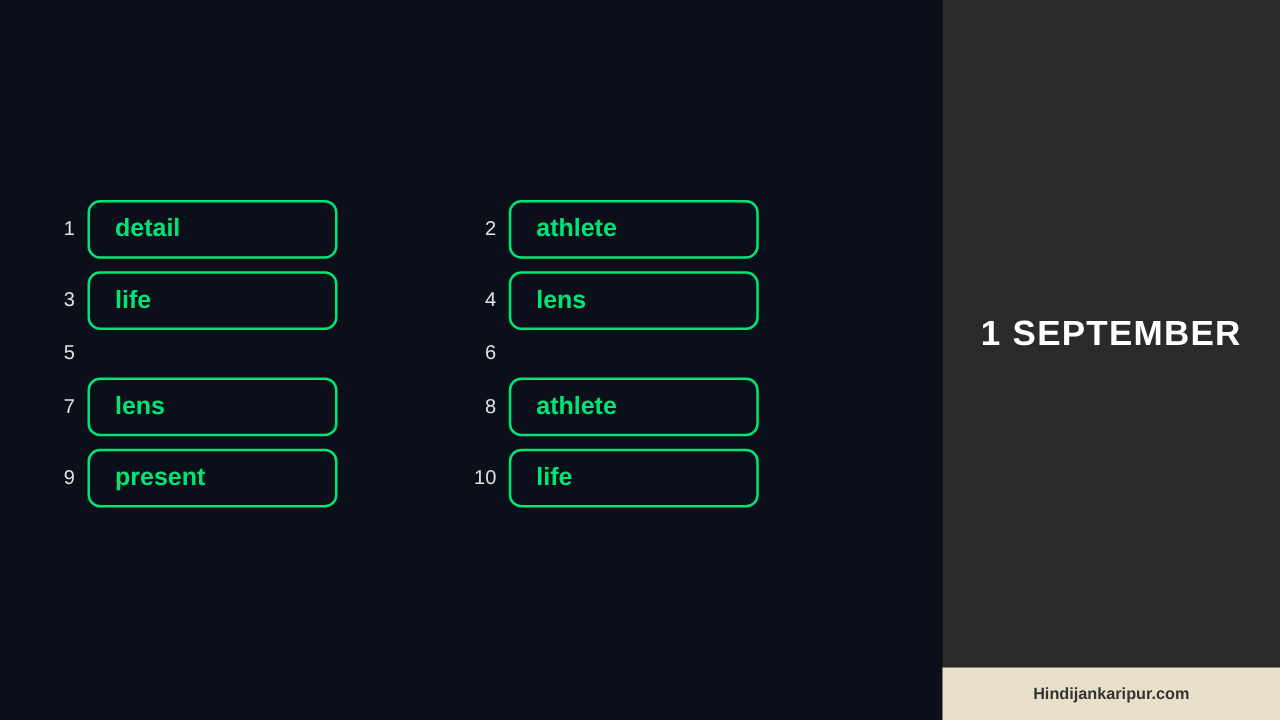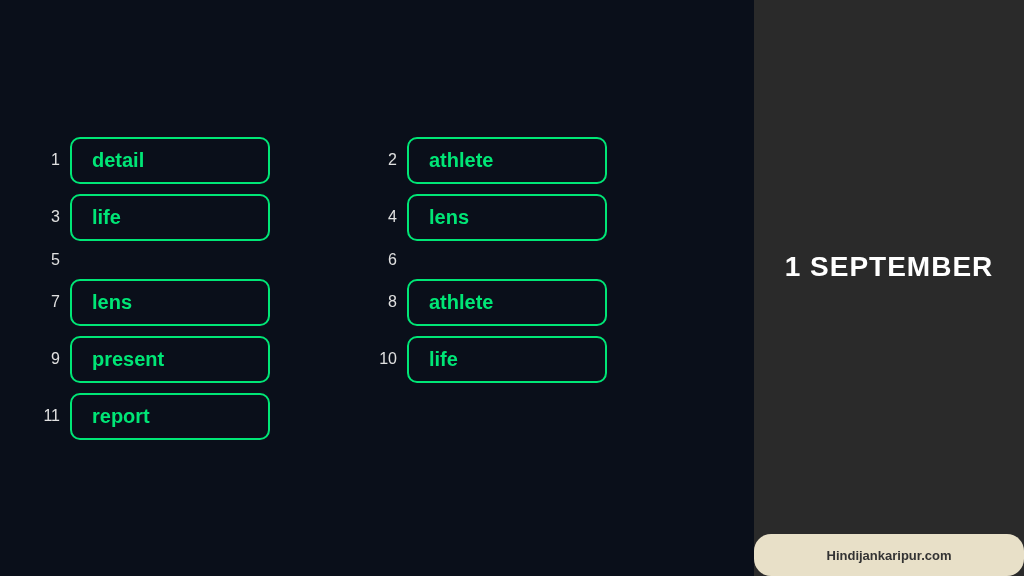--- a/index.html
+++ b/index.html
@@ -94,21 +94,20 @@
       text-align: center;
       text-transform: uppercase;
       letter-spacing: 1px;
     }
 
     .website-footer {
       background-color: #e8e0c8;
       width: 100%;
       padding: 12px 16px;
       text-align: center;
-      border-radius: 17px;
     }
 
     .website-footer span {
       color: #333;
       font-size: 13px;
       font-weight: 600;
     }
   </style>
 </head>
 <body>
@@ -179,26 +178,20 @@
       </div>
       <div class="col-right">
         <span class="row-num">10</span>
         <div class="word-box">
           <span>life</span>
         </div>
       </div>
     </div>
 
     <div class="pair-row">
-      <div class="col-left">
-        <span class="row-num">11</span>
-        <div class="word-box">
-          <span>report</span>
-        </div>
-      </div>
     </div>
   </div>
 </div>
 
 <div class="right-panel">
   <div class="date-section">
     <div class="date-text">1 SEPTEMBER</div>
   </div>
   <div class="website-footer">
     <span>Hindijankaripur.com</span>

